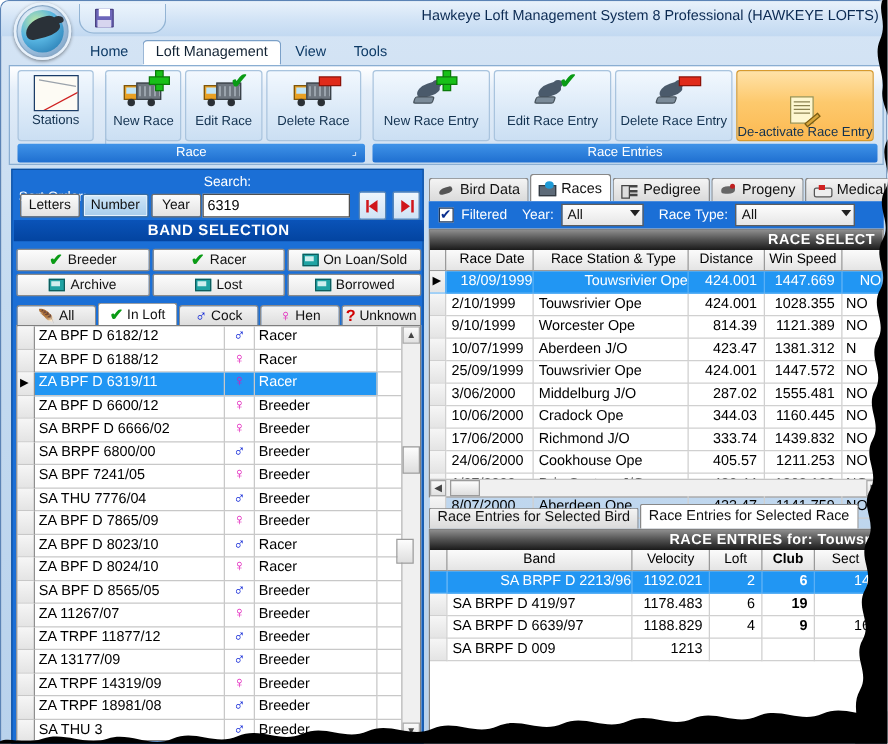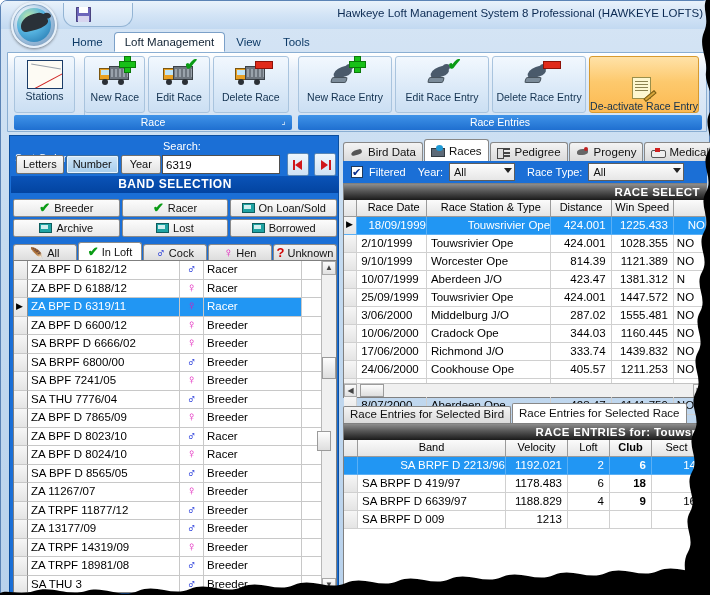--- a/index.html
+++ b/index.html
@@ -921,21 +921,21 @@
           <div class="c-dist" style="text-align:center;padding:0;">Distance</div>
           <div class="c-spd" style="text-align:center;padding:0;">Win Speed</div>
           <div class="c-nom"></div>
         </div>
         <div id="race-rows">
             <div class="grow selected">
               <div class="c-sel"></div>
               <div class="c-date">18/09/1999</div>
               <div class="c-stat">Touwsrivier Ope</div>
               <div class="c-dist">424.001</div>
-              <div class="c-spd">1225.433</div>
+              <div class="c-spd">1447.669</div>
               <div class="c-nom">NO</div>
             </div>
             <div class="grow">
               <div class="c-sel"></div>
               <div class="c-date">2/10/1999</div>
               <div class="c-stat">Touwsrivier Ope</div>
               <div class="c-dist">424.001</div>
               <div class="c-spd">1028.355</div>
               <div class="c-nom">NO</div>
             </div>
@@ -1041,21 +1041,21 @@
               <div class="e-vel">1192.021</div>
               <div class="e-loft">2</div>
               <div class="e-club">6</div>
               <div class="e-sect">14</div>
             </div>
             <div class="grow">
               <div class="e-sel"></div>
               <div class="e-band">SA BRPF D 419/97</div>
               <div class="e-vel">1178.483</div>
               <div class="e-loft">6</div>
-              <div class="e-club">18</div>
+              <div class="e-club">19</div>
               <div class="e-sect">2</div>
             </div>
             <div class="grow">
               <div class="e-sel"></div>
               <div class="e-band">SA BRPF D 6639/97</div>
               <div class="e-vel">1188.829</div>
               <div class="e-loft">4</div>
               <div class="e-club">9</div>
               <div class="e-sect">16</div>
             </div>

